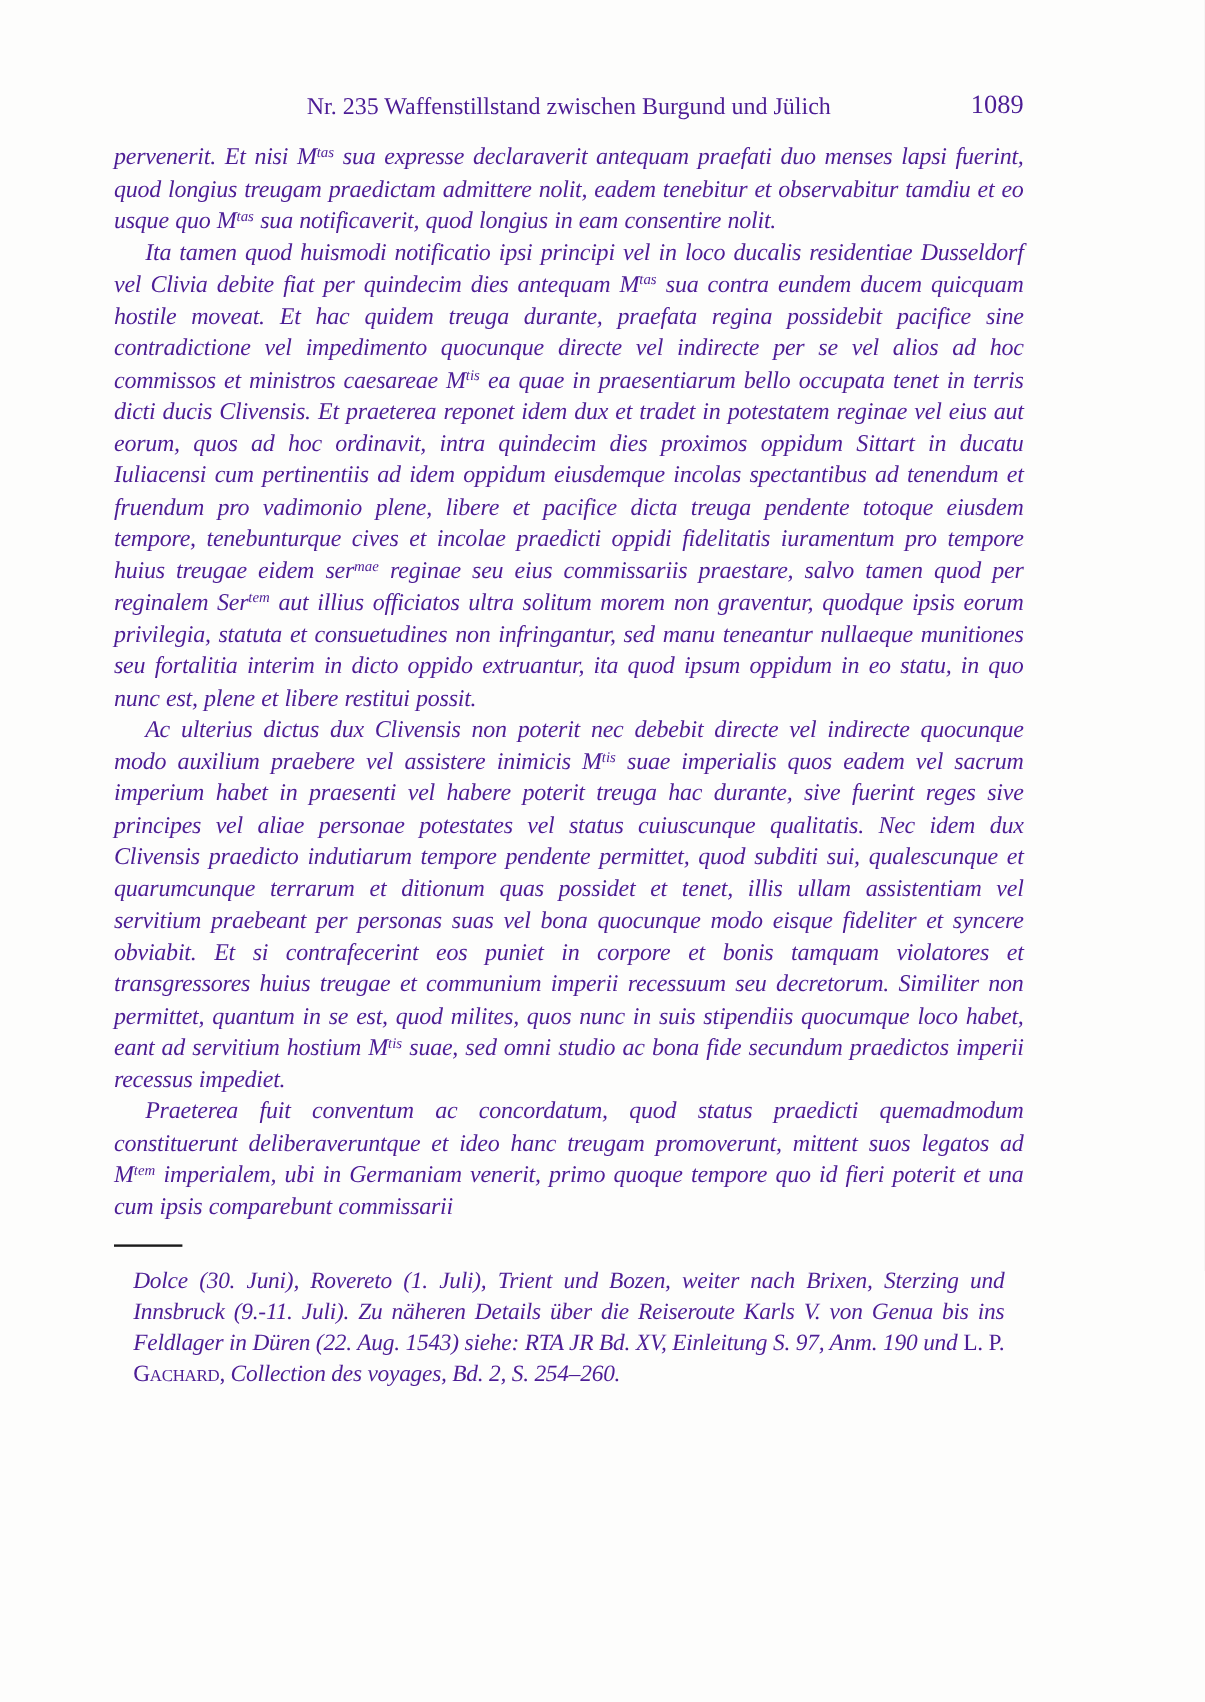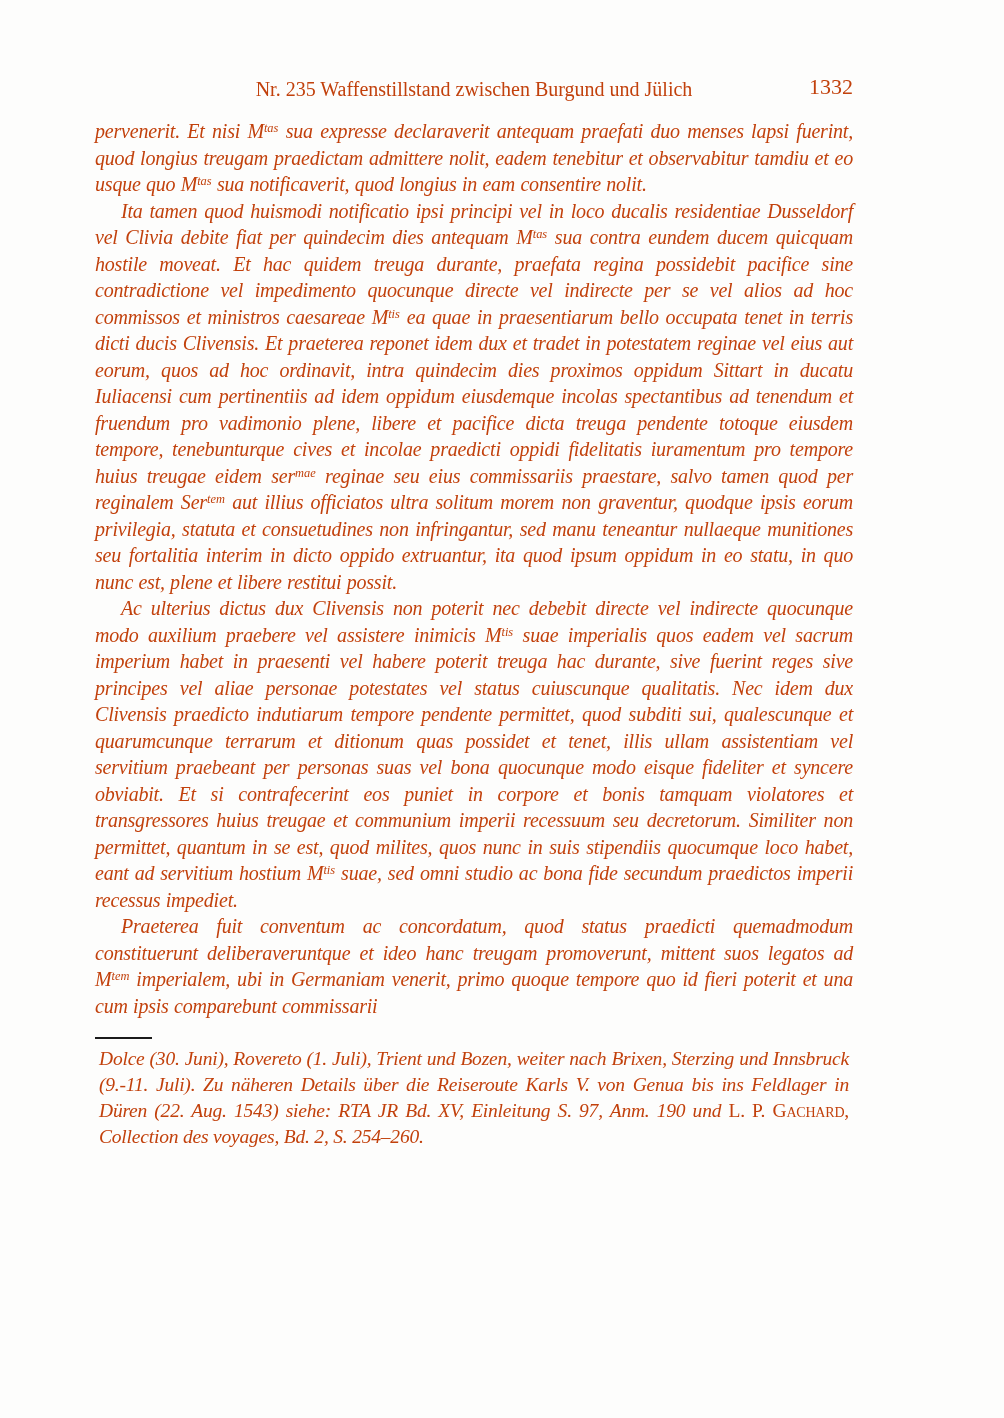--- a/index.html
+++ b/index.html
@@ -6,21 +6,21 @@
     margin: 0;
     padding: 0;
     background: #e8e8e8;
   }
   .page {
     position: relative;
     width: 1004px;
     height: 1418px;
     margin: 0 auto;
     background: #fdfdfc;
-    color: #c2410c;
+    color: #4c1d95;
     font-family: "Liberation Serif", "DejaVu Serif", serif;
     overflow: hidden;
   }
   .text-block {
     position: absolute;
     left: 95px;
     top: 76px;
     width: 758px;
   }
   
@@ -66,21 +66,21 @@
   .footnote {
     margin-top: 18px;
   }
   .footnote-rule {
     width: 57px;
     height: 0;
     border-top: 2px solid #1b1b1b;
     margin-bottom: 7px;
   }
   .footnote p {
-    margin: 4px;
+    margin: 16px;
     font-size: 19.5px;
     line-height: 26px;
     text-align: justify;
     font-style: italic;
     letter-spacing: -0.2px;
   }
   .seg-roman {
     font-style: normal;
   }
   .seg-smallcaps {
@@ -89,21 +89,21 @@
   }
 </style>
 </head>
 <body>
 
 <div class="page">
   <div class="text-block">
 
     <header class="running-head">
       <span class="head-title">Nr. 235 Waffenstillstand zwischen Burgund und Jülich</span>
-      <span class="page-number">1332</span>
+      <span class="page-number">1089</span>
     </header>
 
     <main class="body-text">
       <p><span>pervenerit. Et nisi M</span><sup>tas</sup><span> sua expresse declaraverit antequam praefati duo menses lapsi fuerint, quod longius treugam praedictam admittere nolit, eadem tenebitur et observabitur tamdiu et eo usque quo M</span><sup>tas</sup><span> sua notificaverit, quod longius in eam consentire nolit.</span></p>
       <p class="indent"><span>Ita tamen quod huismodi notificatio ipsi principi vel in loco ducalis residentiae Dusseldorf vel Clivia debite fiat per quindecim dies antequam M</span><sup>tas</sup><span> sua contra eundem ducem quicquam hostile moveat. Et hac quidem treuga durante, praefata regina possidebit pacifice sine contradictione vel impedimento quocunque directe vel indirecte per se vel alios ad hoc commissos et ministros caesareae M</span><sup>tis</sup><span> ea quae in praesentiarum bello occupata tenet in terris dicti ducis Clivensis. Et praeterea reponet idem dux et tradet in potestatem reginae vel eius aut eorum, quos ad hoc ordinavit, intra quindecim dies proximos oppidum Sittart in ducatu Iuliacensi cum pertinentiis ad idem oppidum eiusdemque incolas spectantibus ad tenendum et fruendum pro vadimonio plene, libere et pacifice dicta treuga pendente totoque eiusdem tempore, tenebunturque cives et incolae praedicti oppidi fidelitatis iuramentum pro tempore huius treugae eidem ser</span><sup>mae</sup><span> reginae seu eius commissariis praestare, salvo tamen quod per reginalem Ser</span><sup>tem</sup><span> aut illius officiatos ultra solitum morem non graventur, quodque ipsis eorum privilegia, statuta et consuetudines non infringantur, sed manu teneantur nullaeque munitiones seu fortalitia interim in dicto oppido extruantur, ita quod ipsum oppidum in eo statu, in quo nunc est, plene et libere restitui possit.</span></p>
       <p class="indent"><span>Ac ulterius dictus dux Clivensis non poterit nec debebit directe vel indirecte quocunque modo auxilium praebere vel assistere inimicis M</span><sup>tis</sup><span> suae imperialis quos eadem vel sacrum imperium habet in praesenti vel habere poterit treuga hac durante, sive fuerint reges sive principes vel aliae personae potestates vel status cuiuscunque qualitatis. Nec idem dux Clivensis praedicto indutiarum tempore pendente permittet, quod subditi sui, qualescunque et quarumcunque terrarum et ditionum quas possidet et tenet, illis ullam assistentiam vel servitium praebeant per personas suas vel bona quocunque modo eisque fideliter et syncere obviabit. Et si contrafecerint eos puniet in corpore et bonis tamquam violatores et transgressores huius treugae et communium imperii recessuum seu decretorum. Similiter non permittet, quantum in se est, quod milites, quos nunc in suis stipendiis quocumque loco habet, eant ad servitium hostium M</span><sup>tis</sup><span> suae, sed omni studio ac bona fide secundum praedictos imperii recessus impediet.</span></p>
       <p class="indent"><span>Praeterea fuit conventum ac concordatum, quod status praedicti quemadmodum constituerunt deliberaveruntque et ideo hanc treugam promoverunt, mittent suos legatos ad M</span><sup>tem</sup><span> imperialem, ubi in Germaniam venerit, primo quoque tempore quo id fieri poterit et una cum ipsis comparebunt commissarii</span></p>
     </main>
 
     <footer class="footnote">

